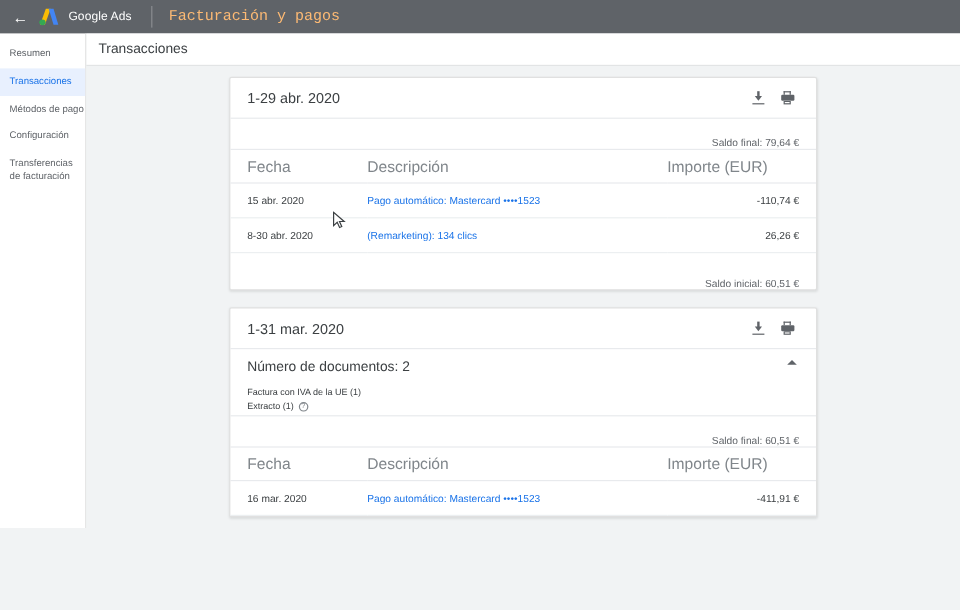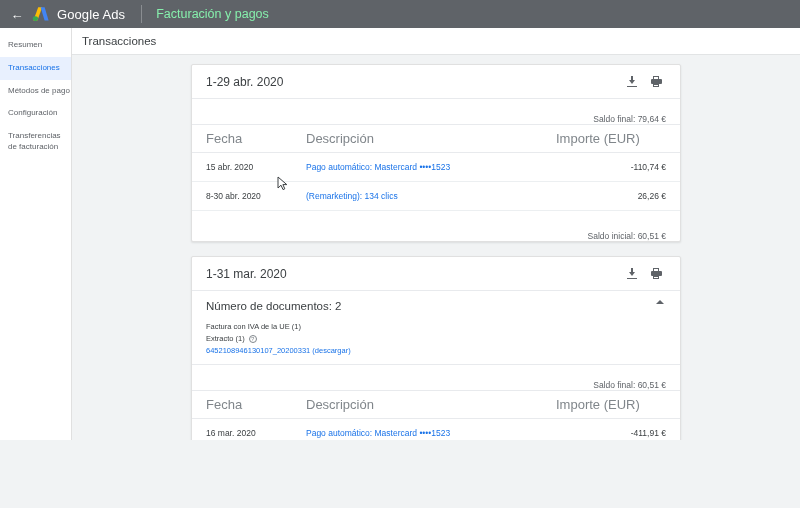--- a/index.html
+++ b/index.html
@@ -41,34 +41,35 @@
   }
   .ads-logo {
     width: 18px;
     height: 16px;
     position: relative;
     margin-right: 7px;
     flex: none;
   }
   .brand-name {
     color: #ffffff;
-    font-size: 13px;
+    font-size: 10px;
     letter-spacing: .1px;
     white-space: nowrap;
   }
   .appbar-divider {
     width: 1px;
     height: 18px;
     background: #8a8d91;
     margin: 0 14px 0 16px;
   }
   .appbar-title {
-    color: #86efac;
+    color: #fdba74;
     font-size: 12.5px;
     white-space: nowrap;
+    font-family: Liberation Mono, monospace;
   }
 
   
   .layout {
     display: flex;
     height: 412px;
   }
   .sidebar {
     width: 72px;
     background: #ffffff;
@@ -483,21 +484,20 @@
 
         <div class="doc-block">
           <div class="doc-label">
             <span>Factura con IVA de la UE (1)</span>
           </div>
 
           <div class="doc-label">
             <span>Extracto (1)</span>
             <span class="help-icon">?</span>
           </div>
-          <a class="doc-link">6452108946130107_20200331 (descargar)</a>
         </div>
 
         <div class="docs-sep"></div>
 
         <div class="balance-row">
           <span>Saldo final: 60,51 €</span>
         </div>
 
         <table class="txns">
           <thead>

